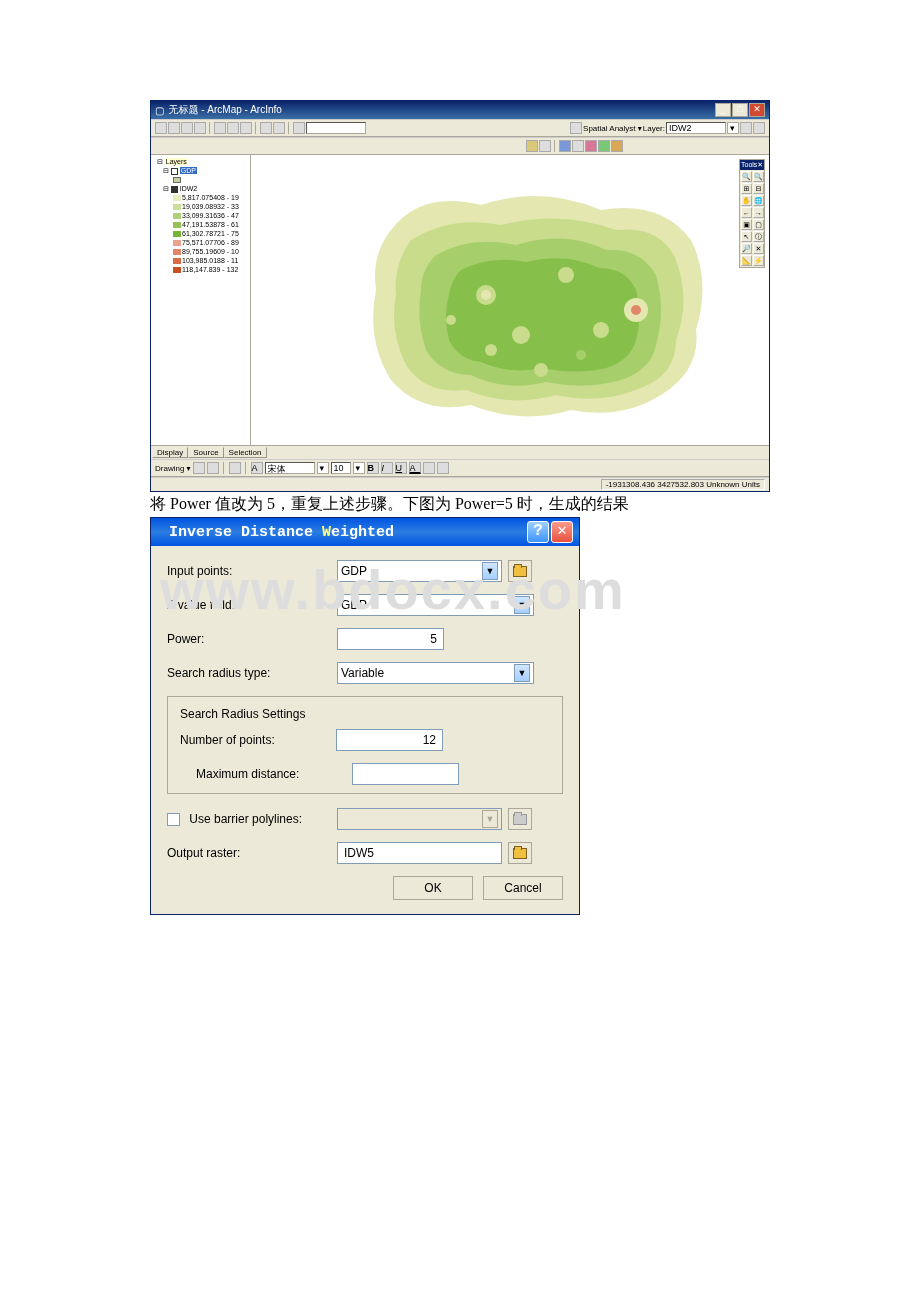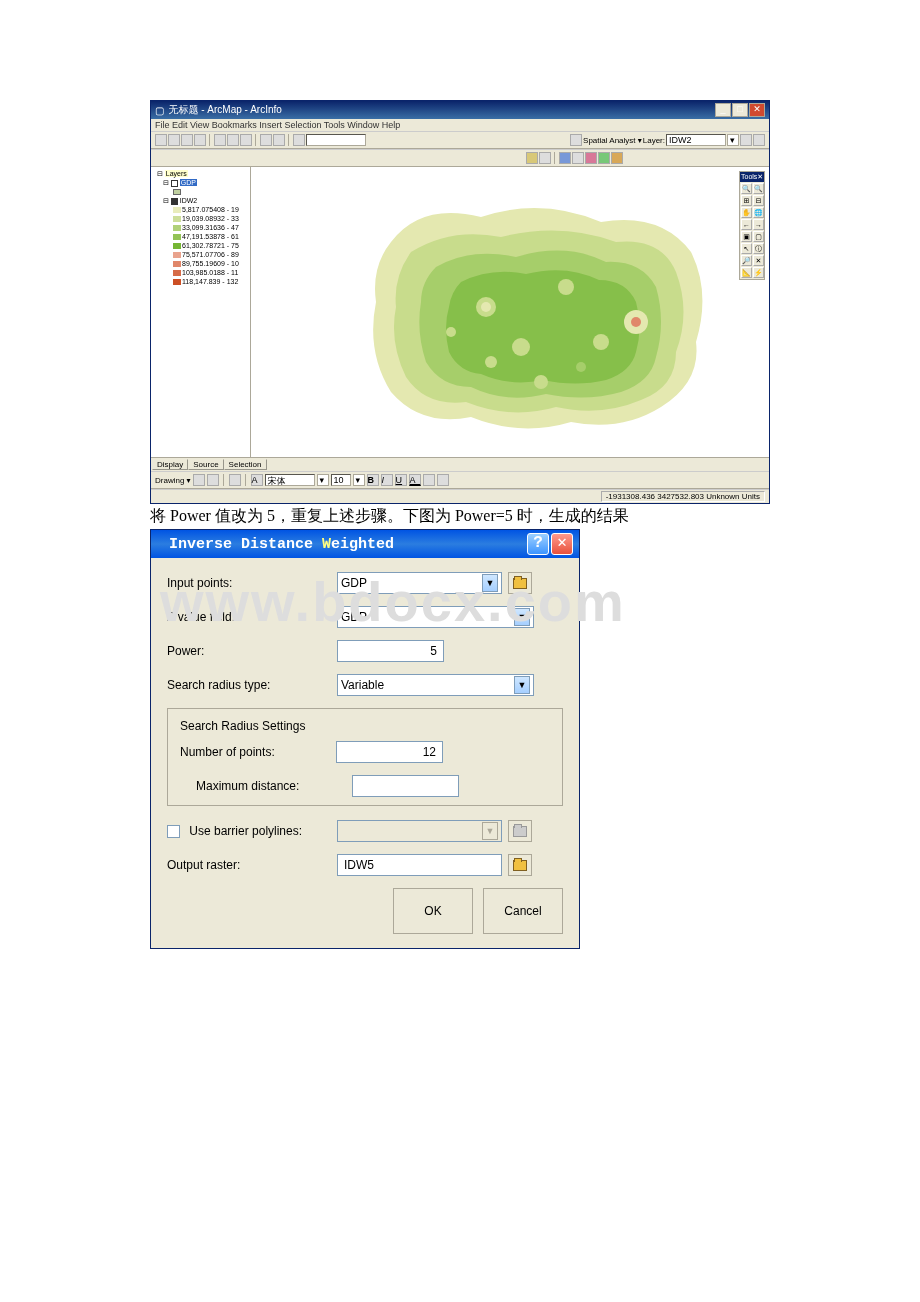--- a/index.html
+++ b/index.html
@@ -71,36 +71,35 @@
     .folder-icon { width: 14px; height: 11px; background: #f0c040; border: 1px solid #806020; position: relative; }
     .folder-icon::before { content: ''; position: absolute; top: -3px; left: 0; width: 6px; height: 3px; background: #f0c040; border: 1px solid #806020; border-bottom: none; }
     .folder-icon.disabled { background: #ccc; border-color: #999; }
     .folder-icon.disabled::before { background: #ccc; border-color: #999; }
     .checkbox-box { width: 13px; height: 13px; border: 1px solid #7f9db9; background: white; margin-right: 6px; display: inline-block; vertical-align: middle; }
     
     .fieldset { border: 1px solid #aca899; padding: 10px 12px 8px; margin-bottom: 14px; margin-top: 4px; }
     .fieldset-legend { font-size: 12px; padding: 0 4px; background: #ece9d8; margin-left: -4px; margin-top: -18px; display: inline-block; margin-bottom: 8px; }
     
     .btn-row { display: flex; justify-content: flex-end; gap: 10px; margin-top: 6px; }
-    .dlg-btn { border: 1px solid #aca899; background: #ece9d8; padding: 15px 0; width: 80px; font-size: 12px; text-align: center; }
+    .dlg-btn { border: 1px solid #aca899; background: #ece9d8; padding: 4px 0; width: 80px; font-size: 12px; text-align: center; }
   </style>
 </head>
 <body>
 
 <div class="arcmap-window">
   <div class="arcmap-titlebar">
     <span style="margin-right:4px;">▢</span>
     <span class="title">无标题 - ArcMap - ArcInfo</span>
     <div class="win-controls">
       <div class="win-btn">_</div>
       <div class="win-btn">□</div>
       <div class="win-btn close">✕</div>
     </div>
   </div>
-  <div class="arcmap-menubar">File Edit View Bookmarks Insert Selection Tools Window Help</div>
   <div class="arcmap-toolbar">
     <div class="tb-group">
       <div class="tb-icon"></div>
       <div class="tb-icon"></div>
       <div class="tb-icon"></div>
       <div class="tb-icon"></div>
       <div class="tb-sep"></div>
       <div class="tb-icon"></div>
       <div class="tb-icon"></div>
       <div class="tb-icon"></div>

